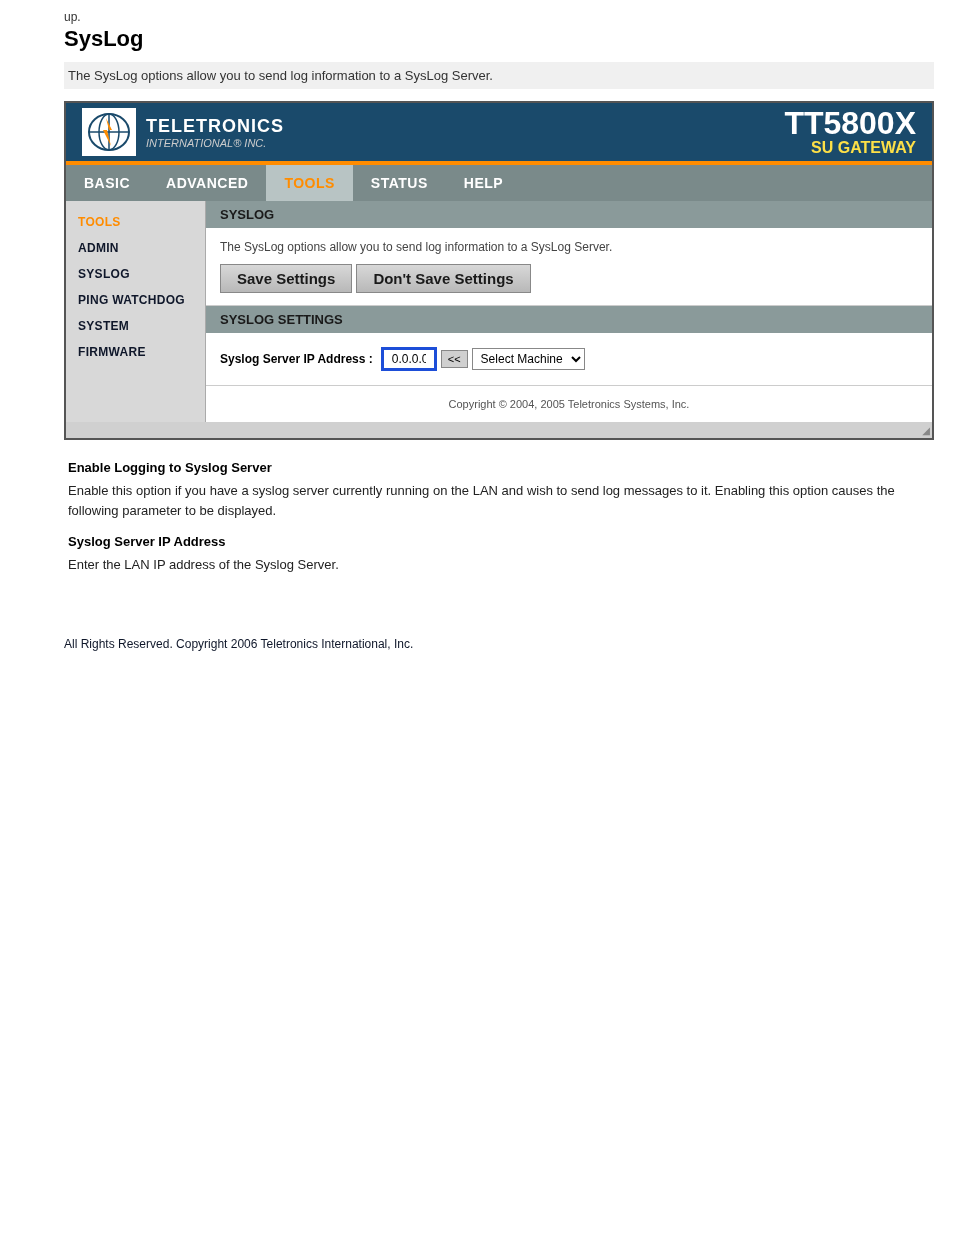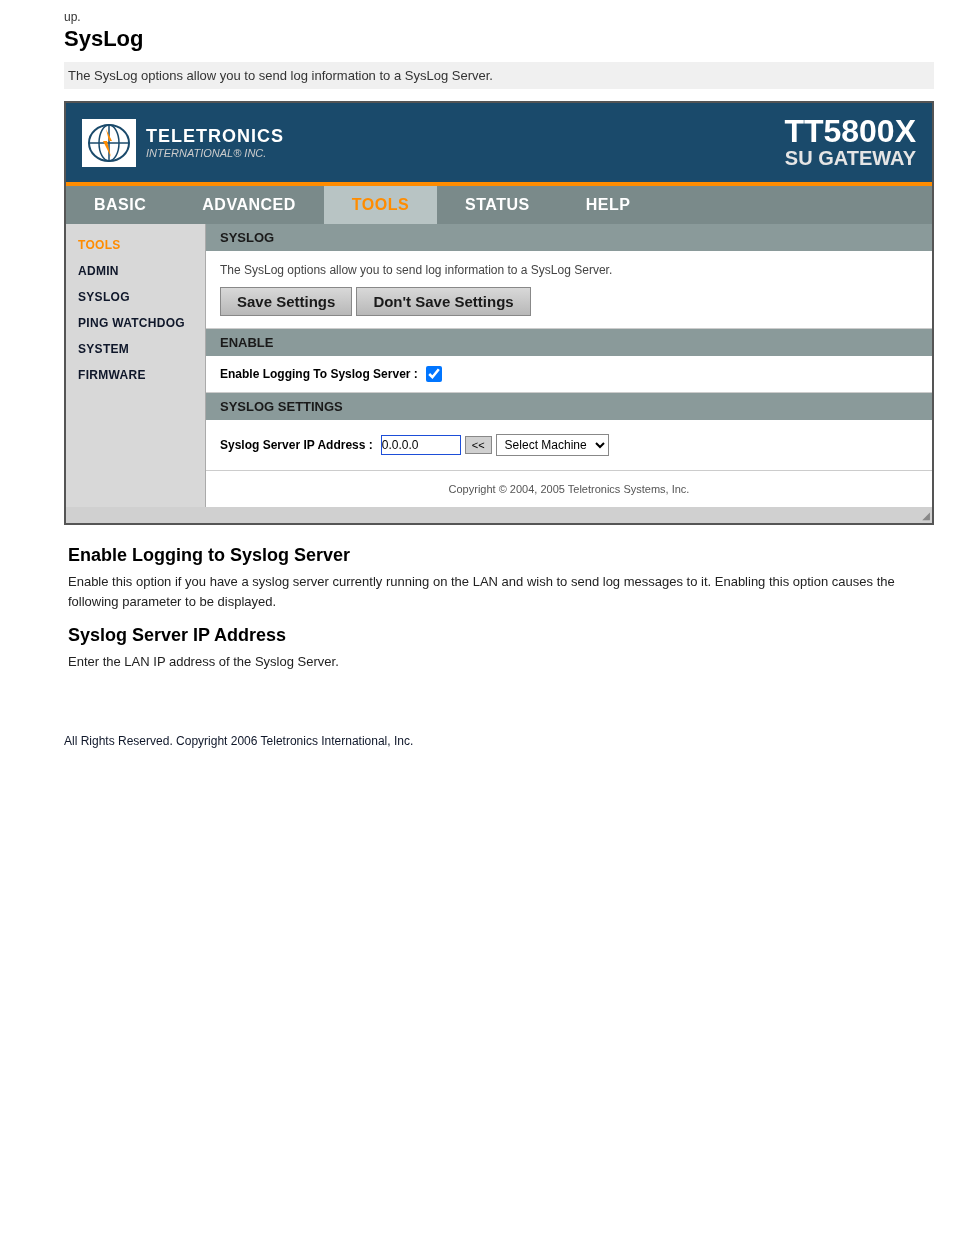--- a/index.html
+++ b/index.html
@@ -40,21 +40,21 @@
     .device-frame {
       border: 2px solid #555;
       width: 100%;
       background: #fff;
       margin-bottom: 20px;
     }
 
     
     .device-header {
       background: #1a4a6b;
-      padding: 12px 16px;
+      padding: 4px 16px;
       display: flex;
       align-items: center;
       justify-content: space-between;
     }
 
     .logo-area {
       display: flex;
       align-items: center;
       gap: 10px;
     }
@@ -98,44 +98,44 @@
 
     .product-name .model {
       font-size: 32px;
       font-weight: 900;
       color: #fff;
       display: block;
       line-height: 1;
     }
 
     .product-name .type {
-      font-size: 20px;
-      font-weight: bold;
-      color: #e5e5e5;
+      font-size: 16px;
+      font-weight: bold;
+      color: #fde047;
       display: block;
     }
 
     
     .orange-bar {
       height: 4px;
       background: #ff8c00;
     }
 
     
     .nav-bar {
       background: #7a8a8a;
       display: flex;
       align-items: stretch;
     }
 
     .nav-item {
-      padding: 10px 28px;
+      padding: 10px 18px;
       color: #fff;
       font-weight: bold;
-      font-size: 16px;
+      font-size: 14px;
       cursor: pointer;
       display: flex;
       align-items: center;
       letter-spacing: 0.5px;
     }
 
     .nav-item.active {
       background: #b8c4c4;
       color: #ff8c00;
       font-weight: bold;
@@ -248,24 +248,24 @@
       padding: 14px 14px;
     }
 
     .ip-label {
       font-weight: bold;
       font-size: 12px;
       margin-right: 8px;
     }
 
     .ip-input {
-      width: 80px;
-      font-size: 12px;
-      padding: 2px 0;
-      border: 1px solid #1d4ed8;
+      width: 56px;
+      font-size: 12px;
+      padding: 2px 8px;
+      border: 3px solid #1d4ed8;
     }
 
     .arrow-btn {
       margin: 0 4px;
       padding: 2px 6px;
       font-size: 11px;
       border: 1px solid #888;
       background: #d0d0d0;
       cursor: pointer;
     }
@@ -297,21 +297,21 @@
     }
 
     
     .help-section {
       margin-top: 16px;
       padding: 0 4px;
     }
 
     .help-heading {
       font-weight: bold;
-      font-size: 18px;
+      font-size: 13px;
       margin-bottom: 6px;
     }
 
     .help-body {
       font-size: 13px;
       color: #222;
       margin-bottom: 14px;
       line-height: 1.5;
     }
 
@@ -382,27 +382,20 @@
 
         <div class="section-header">SYSLOG</div>
         <div class="section-body">
           <p>The SysLog options allow you to send log information to a SysLog Server.</p>
           <div class="btn-row">
             <button class="btn">Save Settings</button>
             <button class="btn">Don't Save Settings</button>
           </div>
         </div>
 
-        <div class="enable-section">
-          <div class="section-header">ENABLE</div>
-          <div class="form-row">
-            <span class="form-label">Enable Logging To Syslog Server :</span>
-            <input type="checkbox" class="form-checkbox" checked="" style="">
-          </div>
-        </div>
 
         <div class="settings-section">
           <div class="section-header">SYSLOG SETTINGS</div>
           <div class="ip-row">
             <span class="ip-label">Syslog Server IP Address :</span>
             <input type="text" class="ip-input" value="0.0.0.0" style="">
             <button class="arrow-btn">&lt;&lt;</button>
             <select class="select-machine">
               <option>Select Machine</option>
             </select>

